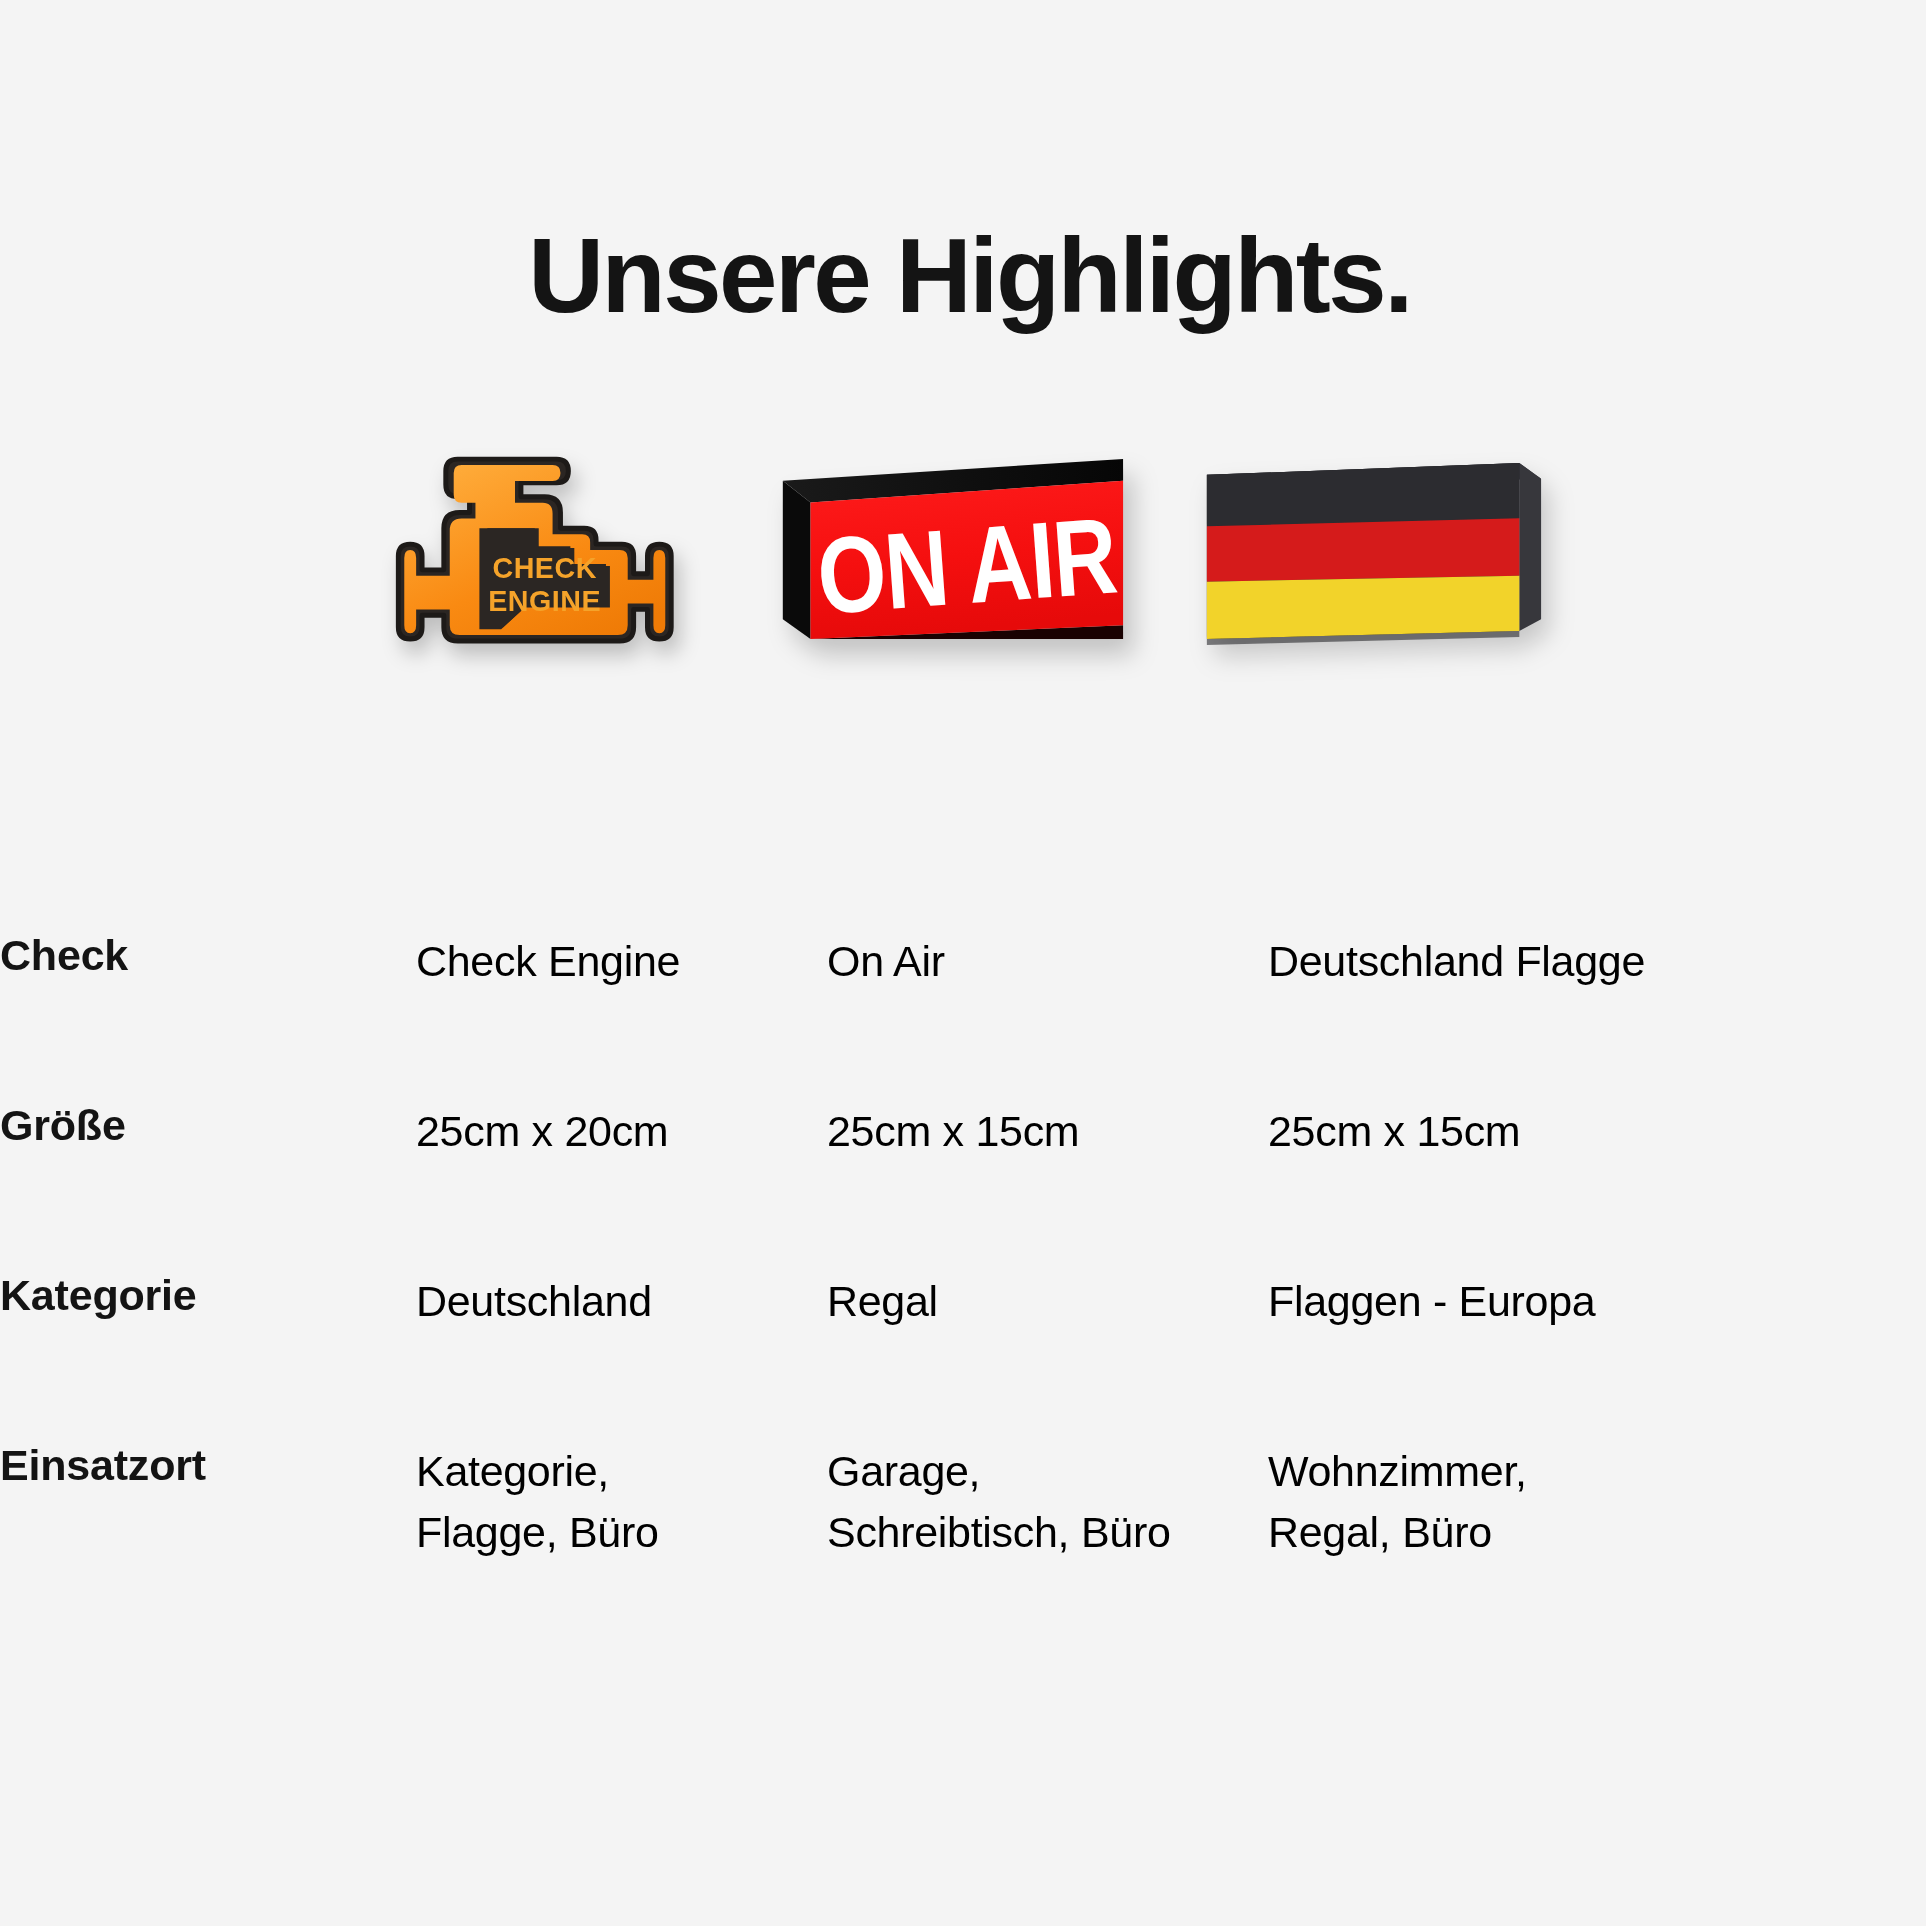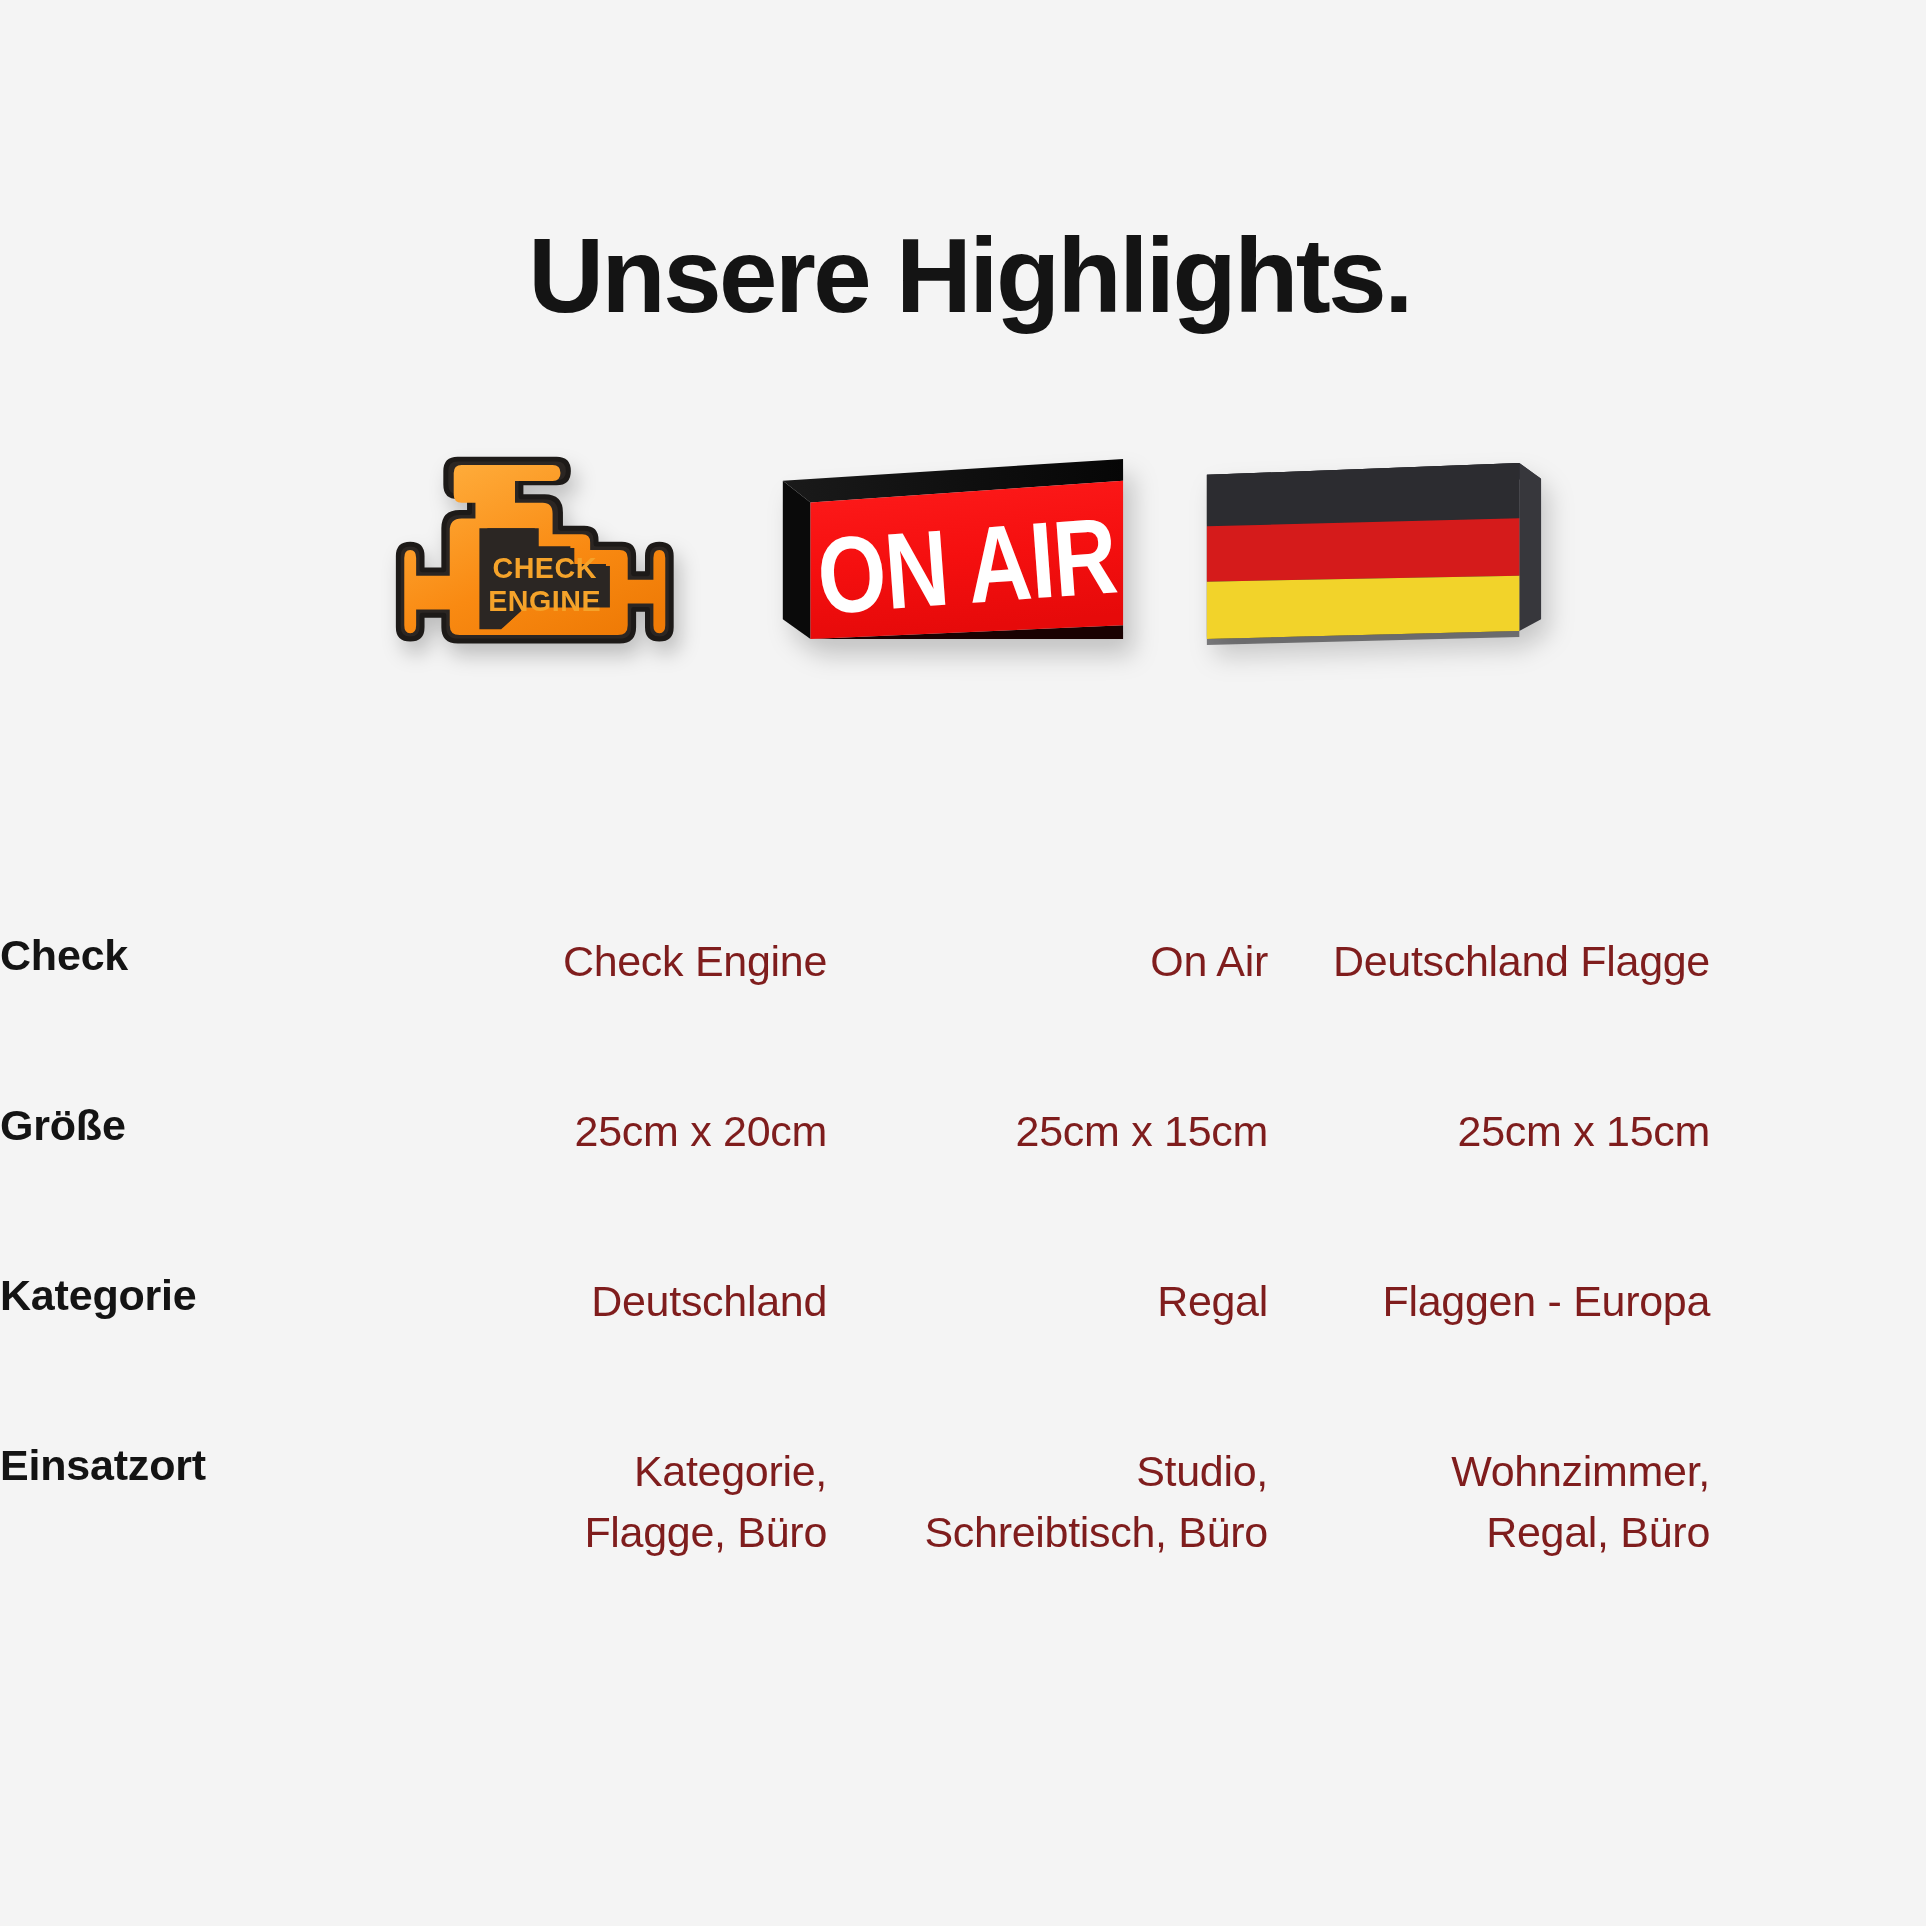--- a/index.html
+++ b/index.html
@@ -114,22 +114,22 @@
     font-size: 43px;
     font-weight: 700;
     color: #141414;
     padding-left: 92px;
     letter-spacing: -0.2px;
     white-space: nowrap;
   }
   .row-value {
     font-size: 43px;
     font-weight: 400;
-    color: #7f1d1d;
-    text-align: right;
+    color: #000000;
+    text-align: left;
     letter-spacing: -0.3px;
     line-height: 1.42;
   }
   tr.specrow { height: 170px; }
   tr.specrow.tall { height: 218px; }
 </style>
 </head>
 <body>
 
 <div class="page">
@@ -278,21 +278,21 @@
         <td></td>
       </tr>
 
       <tr class="specrow tall">
         <td class="row-label">Einsatzort</td>
         <td class="row-value">
           <div>Kategorie,</div>
           <div>Flagge, Büro</div>
         </td>
         <td class="row-value">
-          <div>Studio,</div>
+          <div>Garage,</div>
           <div>Schreibtisch, Büro</div>
         </td>
         <td class="row-value">
           <div>Wohnzimmer,</div>
           <div>Regal, Büro</div>
         </td>
         <td></td>
       </tr>
     </tbody>
   </table>

